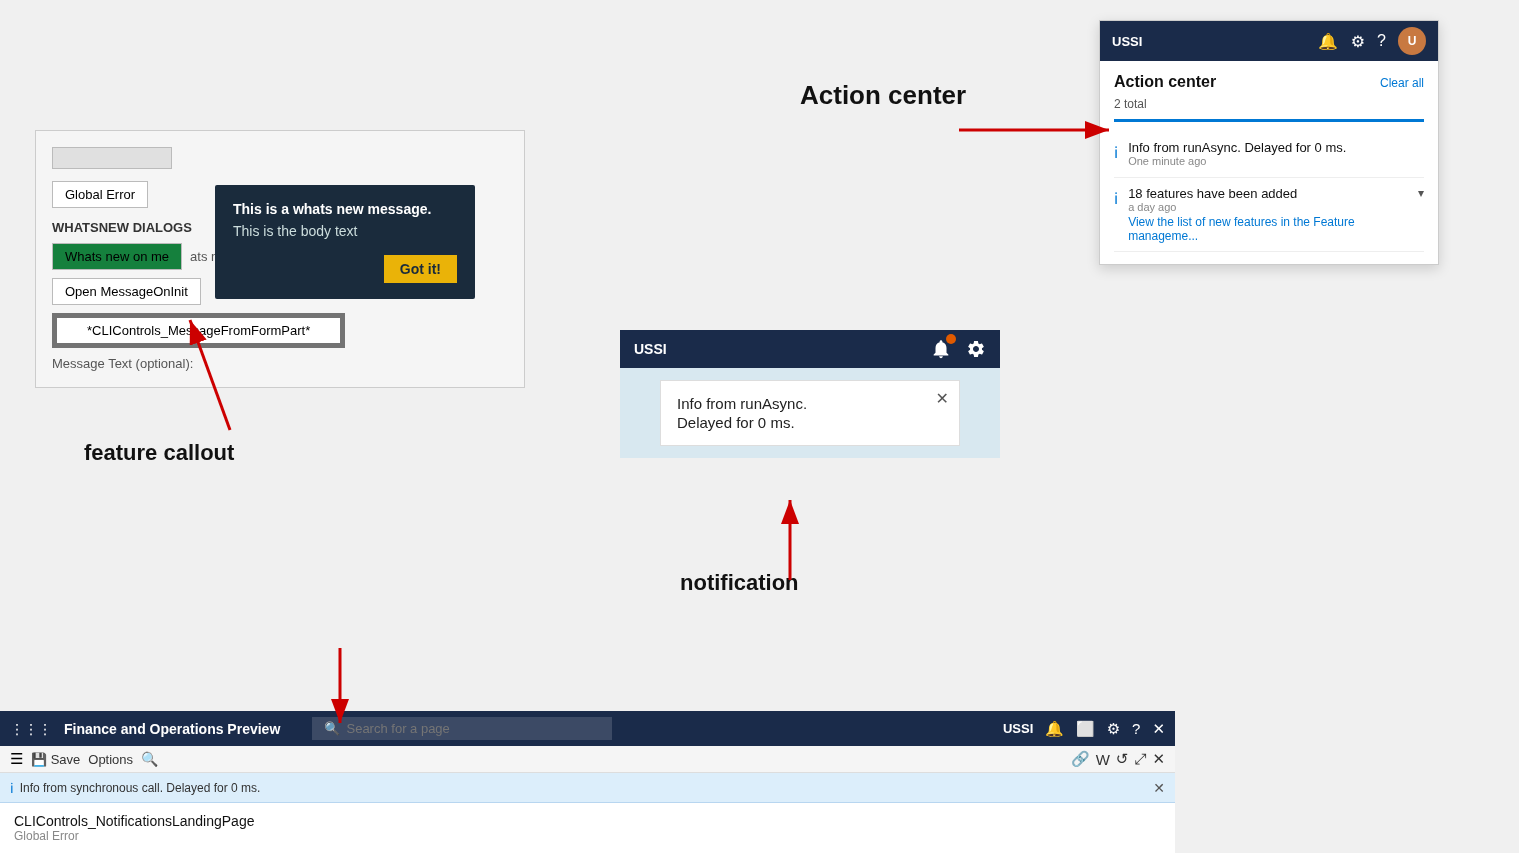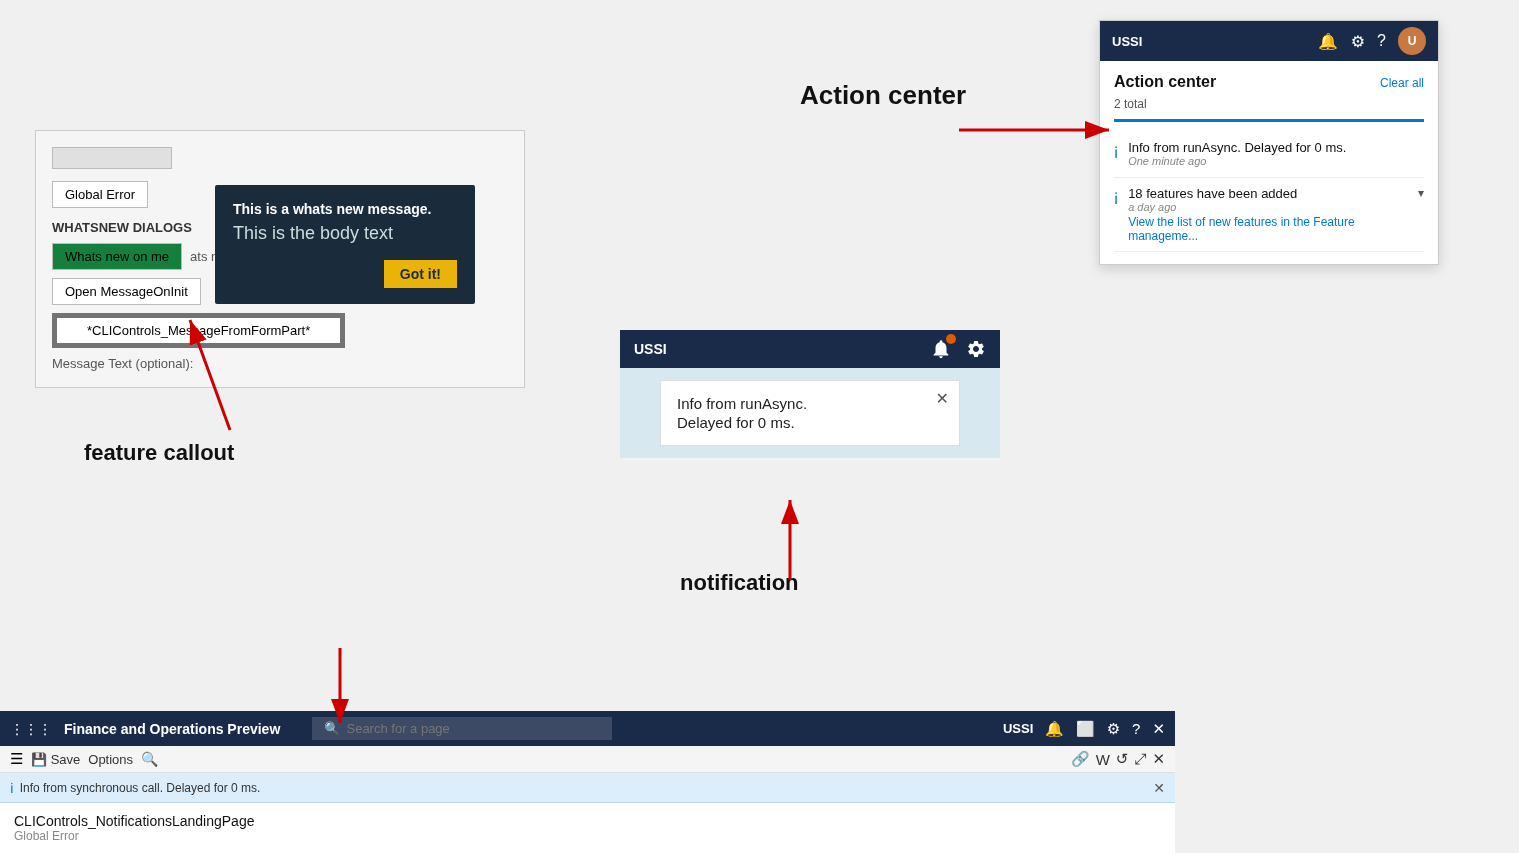--- a/index.html
+++ b/index.html
@@ -105,21 +105,21 @@
       border-radius: 2px;
     }
 
     .callout-popup-title {
       font-size: 14px;
       font-weight: 600;
       margin-bottom: 6px;
     }
 
     .callout-popup-body {
-      font-size: 18px;
+      font-size: 14px;
       color: #cdd;
       margin-bottom: 16px;
     }
 
     .callout-popup-got-it {
       float: right;
       background: #eab308;
       color: #1a2b3c;
       border: none;
       padding: 6px 16px;
@@ -336,21 +336,20 @@
     .ac-item-title {
       font-size: 13px;
       color: #111;
       font-weight: 500;
     }
 
     .ac-item-time {
       font-size: 11px;
       color: #888;
       margin-bottom: 2px;
-      font-style: italic;
     }
 
     .ac-item-link {
       font-size: 12px;
       color: #0078d4;
       cursor: pointer;
     }
 
     .ac-item-expand {
       margin-left: auto;

